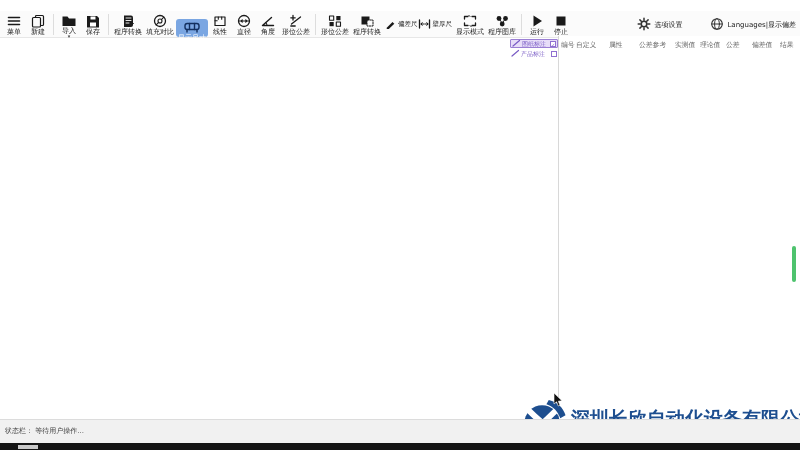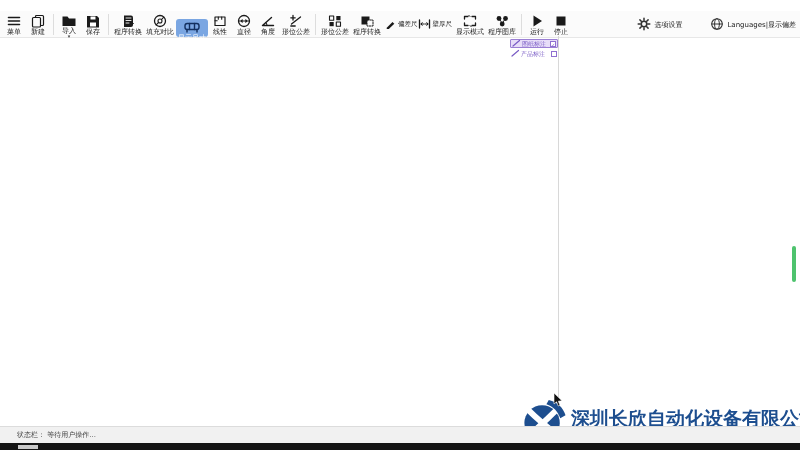--- a/index.html
+++ b/index.html
@@ -58,22 +58,22 @@
 
   
   .logo{position:absolute;left:522px;top:398px;display:flex;align-items:center;gap:5px;}
   .logo-text{display:flex;flex-direction:column;}
   .logo-cn{font-size:19px;font-weight:bold;color:var(--logo-blue);letter-spacing:0px;line-height:1.1;white-space:nowrap;}
   .logo-en{font-size:8px;font-weight:bold;color:var(--logo-blue);letter-spacing:0.1px;margin-top:1px;white-space:nowrap;}
 
   .cursor{position:absolute;left:553px;top:392px;}
 
   
-  .statusbar{position:absolute;left:0;right:0;bottom:7px;height:17px;background:#f1f1f1;
-    border-top:1px solid #dcdcdc;display:flex;align-items:center;padding-left:17px;}
+  .statusbar{position:absolute;left:0;right:0;bottom:7px;height:24px;background:#f1f1f1;
+    border-top:1px solid #dcdcdc;display:flex;align-items:center;padding-left:5px;}
   .status-text{font-size:7px;color:#444;line-height:1;}
   .taskbar-strip{position:absolute;left:0;right:0;bottom:0;height:7px;background:#141414;}
   .strip-box{position:absolute;left:18px;bottom:1px;width:20px;height:4px;background:#c9c9c9;}
 </style>
 </head>
 <body>
 
 <div class="window">
 
 
@@ -270,20 +270,33 @@
               <path d="M1.7 7h10.6" stroke="#333" stroke-width="1"></path>
             </svg></span>
         <span>Languages|显示偏差</span>
       </div>
     </div>
   </div>
 
   <div class="canvas"></div>
   <div class="vdivider"></div>
 
+  <div class="right-panel">
+    <div class="table-head" id="table-head">
+        <span class="col" style="width: 15px;">编号</span>
+        <span class="col" style="width: 33px;">自定义</span>
+        <span class="col" style="width: 30px;">属性</span>
+        <span class="col" style="width: 36px;">公差参考</span>
+        <span class="col" style="width: 25px;">实测值</span>
+        <span class="col" style="width: 26px;">理论值</span>
+        <span class="col" style="width: 26px;">公差</span>
+        <span class="col" style="width: 28px;">偏差值</span>
+        <span class="col" style="width: 18px;">结果</span>
+      </div>
+  </div>
 
   <div class="layer-chips" id="layer-chips">
       <div class="chip active">
         <span><svg width="9" height="8" viewBox="0 0 9 8" fill="none" stroke-linecap="round" stroke-linejoin="round">
             <path d="M1 7 7.5 1.5" stroke="#7a5cc5" stroke-width="1.2"></path>
           </svg></span>
         <span class="clabel">图纸标注</span>
         <span class="cbx">✓</span>
       </div>
       <div class="chip">

